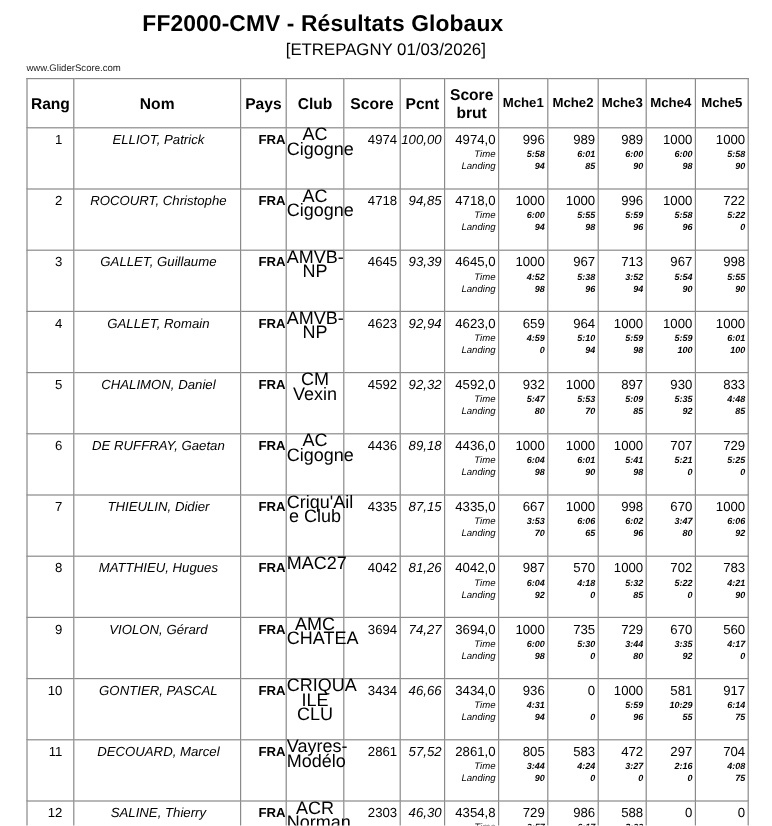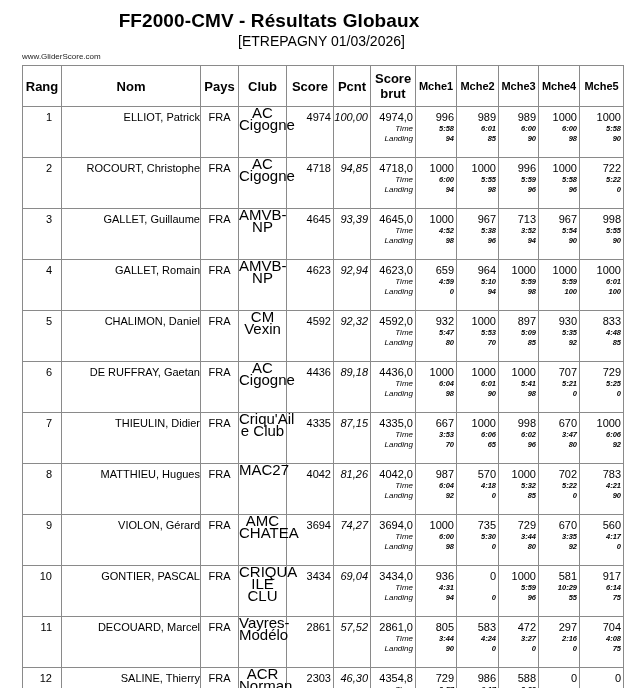--- a/index.html
+++ b/index.html
@@ -9,22 +9,22 @@
            font-size: 19px; font-weight: bold; letter-spacing: 0.1px; }
   .subtitle { position: absolute; top: 33px; left: 0; width: 643px; text-align: center;
               font-size: 14px; }
   .site { position: absolute; top: 52px; left: 22px; font-size: 8px; color: #222; }
   table { position: absolute; top: 65px; left: 22px; border-collapse: collapse;
           table-layout: fixed; width: 601px; }
   th, td { border: 1.5px solid #8a8a8a; padding: 0; vertical-align: top; }
   th { height: 40px; font-size: 13px; font-weight: bold; vertical-align: middle; text-align: center; line-height: 15px; }
   td { height: 46px; font-size: 11px; }
   td.rang { text-align: right; padding-right: 9px; padding-top: 4px; }
-  td.nom { text-align: right; padding-left: 2px; padding-top: 4px; }
-  td.pays { text-align: center; padding-top: 4px; }
+  td.nom { text-align: center; padding-left: 2px; padding-top: 4px; font-style: italic; }
+  td.pays { text-align: right; padding-top: 4px; font-weight: bold; }
   td.club { text-align: center; line-height: 12px; font-size: 15px; padding-top: 0px; }
   td.score { text-align: right; padding-right: 2px; padding-top: 4px; margin-left: 28px; }
   td.pcnt { text-align: right; padding-right: 2px; padding-top: 4px; font-style: italic; }
   td.brut, td.mche { text-align: right; padding-right: 2px; padding-top: 3px; }
   .main { font-size: 11px; line-height: 14px; }
   .lbl { font-size: 8px; font-style: italic; line-height: 10px; }
   .sub { font-size: 7.5px; font-style: italic; font-weight: bold; line-height: 10px; }
 </style>
 </head>
 <body>
@@ -406,21 +406,21 @@
           <div class="sub" style="min-height:10px">4:17</div>
           <div class="sub">0</div>
         </td>
       </tr>
       <tr>
         <td class="rang">10</td>
         <td class="nom">GONTIER, PASCAL</td>
         <td class="pays">FRA</td>
         <td class="club">CRIQUA ILE CLU</td>
         <td class="score">3434</td>
-        <td class="pcnt">69,04</td>
+        <td class="pcnt">46,66</td>
         <td class="brut">
           <div class="main">3434,0</div>
           <div class="lbl">Time</div>
           <div class="lbl">Landing</div>
         </td>
         <td class="mche">
           <div class="main">936</div>
           <div class="sub" style="min-height:10px">4:31</div>
           <div class="sub">94</div>
         </td>

